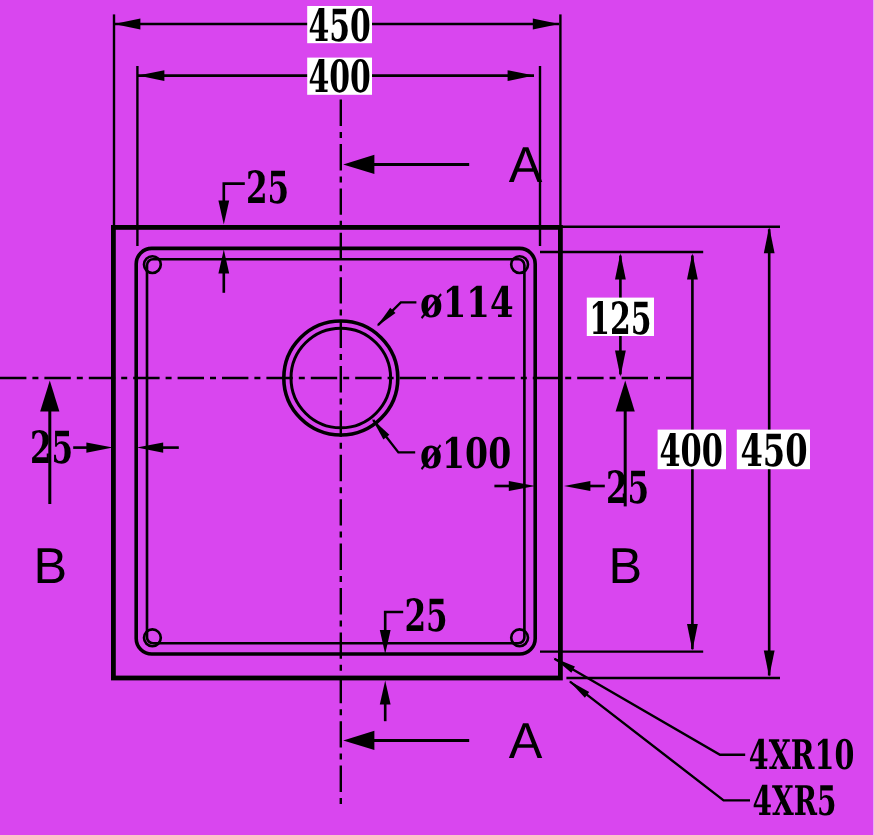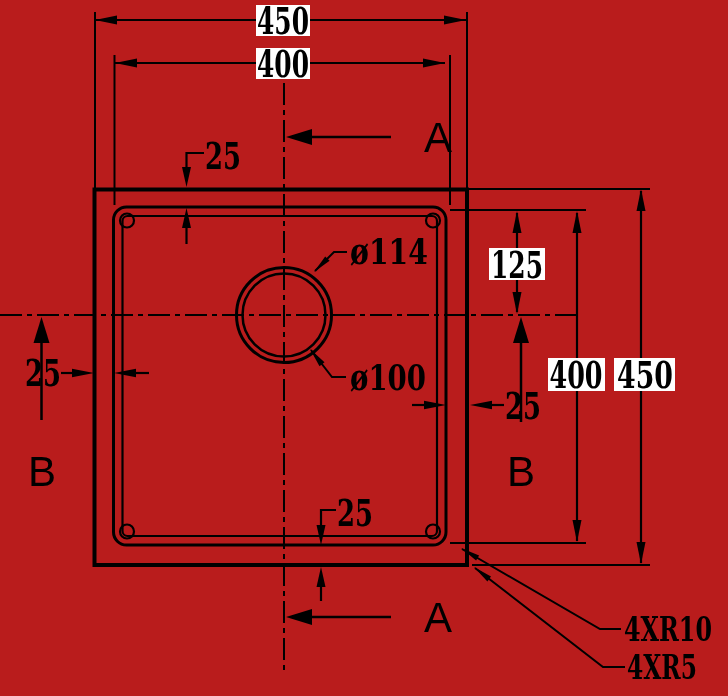--- a/index.html
+++ b/index.html
@@ -4,21 +4,21 @@
 <style>
   html, body {
     margin: 0;
     padding: 0;
     background: #ffffff;
   }
   .stage {
     position: relative;
     width: 728px;
     height: 696px;
-    background: #b91c1c;
+    background: #d946ef;
     overflow: hidden;
   }
   svg { display: block; }
   .dimtxt {
     font-family: "DejaVu Serif", "Liberation Serif", serif;
     font-weight: bold;
     fill: #000000;
   }
   .sectxt {
     font-family: "Liberation Sans", "DejaVu Sans", sans-serif;

